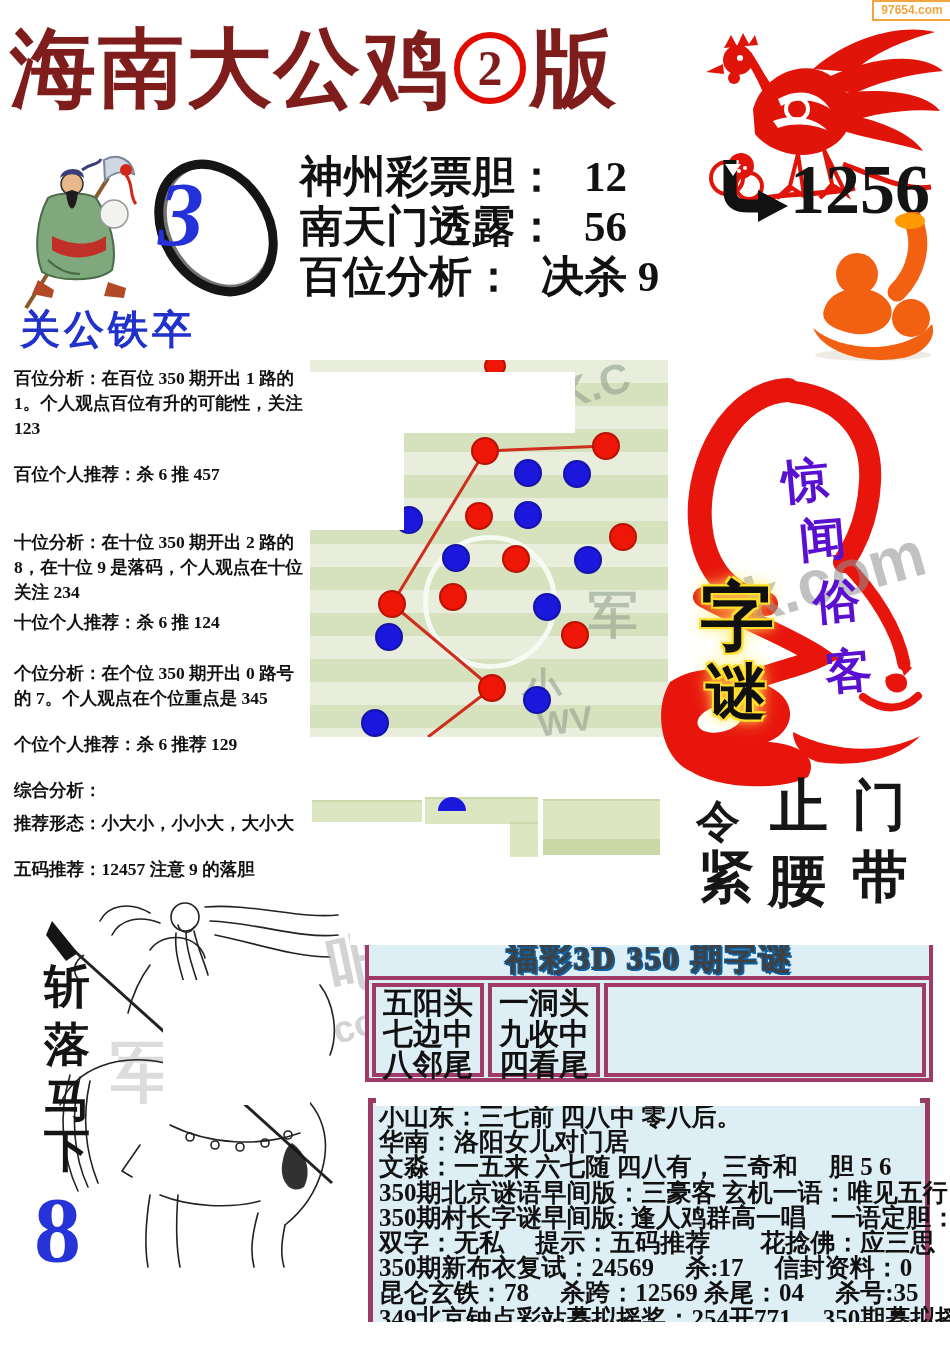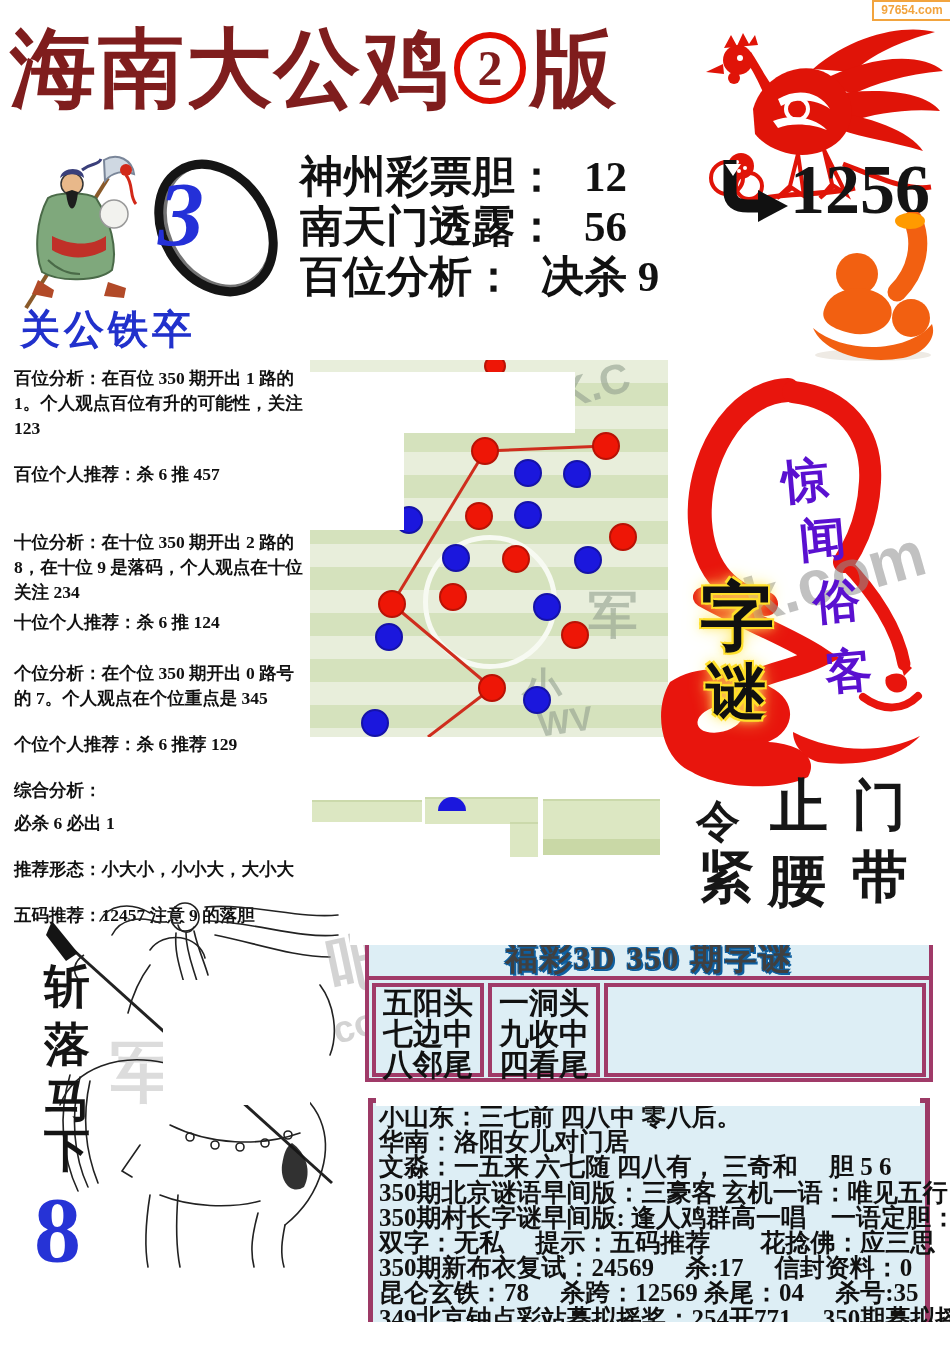--- a/index.html
+++ b/index.html
@@ -175,21 +175,20 @@
   </svg>
 
   <div class="abs analysis">
     <p>百位分析：在百位 350 期开出 1 路的 1。个人观点百位有升的可能性，关注 123</p>
     <p>百位个人推荐：杀 6 推 457</p>
     <p>十位分析：在十位 350 期开出 2 路的 8，在十位 9 是落码，个人观点在十位关注 234</p>
     <p>十位个人推荐：杀 6 推 124</p>
     <p>个位分析：在个位 350 期开出 0 路号的 7。个人观点在个位重点是 345</p>
     <p>个位个人推荐：杀 6 推荐 129</p>
     <p>综合分析：</p>
-    <p>必杀 6 必出 1</p>
     <p>推荐形态：小大小，小小大，大小大</p>
     <p>五码推荐：12457 注意 9 的落胆</p>
   </div>
 
   <div class="abs pitch">
     <span class="wm" style="left:8px;top:100px;font-size:58px;transform:rotate(-22deg);">v.U</span>
     <span class="wm" style="left:248px;top:2px;font-size:42px;transform:rotate(-16deg);">K.C</span>
     <span class="wm" style="left:278px;top:222px;font-size:50px;">军</span>
     <span class="wm" style="left:212px;top:300px;font-size:40px;">小</span>
     <span class="wm" style="left:228px;top:342px;font-size:34px;transform:rotate(-8deg);">WV</span>

